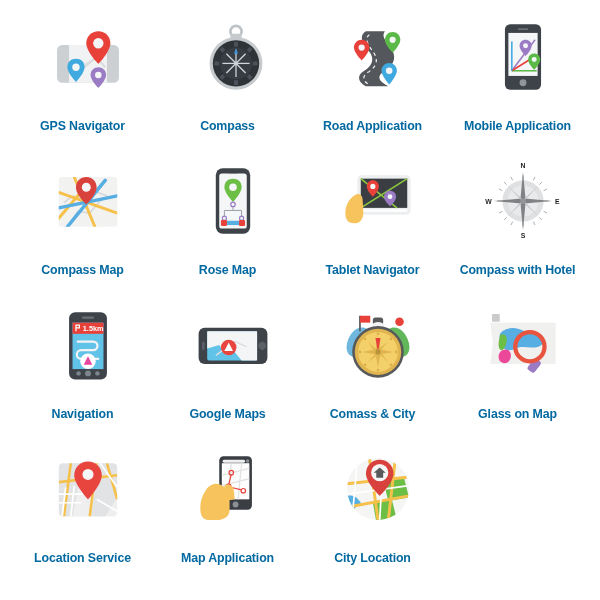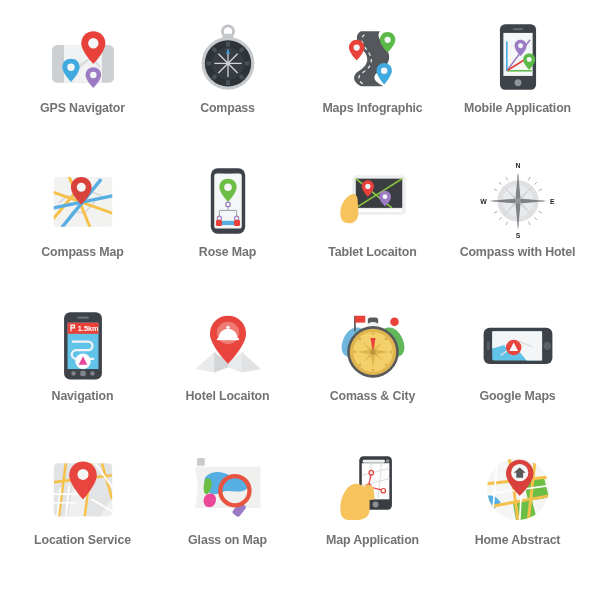--- a/index.html
+++ b/index.html
@@ -27,28 +27,28 @@
     display: flex;
     flex-direction: column;
     align-items: center;
     justify-content: flex-start;
   }
   .icon-art {
     width: 96px;
     height: 86px;
     display: flex;
     align-items: center;
-    justify-content: center;
+    justify-content: flex-end;
   }
   .icon-art svg { display: block; }
   .icon-label {
-    margin-top: 2px;
+    margin-top: 20px;
     font-size: 12.4px;
     font-weight: bold;
-    color: #737373;
+    color: #0369a1;
     letter-spacing: -0.15px;
     text-align: center;
     line-height: 1.1;
     white-space: nowrap;
   }
 </style>
 </head>
 <body>
 
 <div id="icon-grid">
@@ -108,21 +108,21 @@
         <path d="M36 20 c-10 6 -2 16 4 24 c6 8 4 16 -6 22 c-10 6 -6 14 2 18 h26 c-12 -6 -14 -12 -4 -18 c12 -7 14 -18 6 -28 c-6 -8 -10 -12 -6 -18 z" fill="#54585C"></path>
         <path d="M40 24 c-7 5 0 14 5 21 c6 9 3 17 -7 23 c-7 5 -5 10 0 13" stroke="#EFEFEF" stroke-width="1.4" stroke-dasharray="4 4" fill="none"></path>
         <path d="M31 30 c-5 0-9 4-9 9 0 6 9 15 9 15 s9-9 9-15c0-5-4-9-9-9z" fill="#E8413A"></path>
         <circle cx="31" cy="39" r="3.6" fill="#F4F5F6"></circle>
         <path d="M67 21 c-5 0-9 4-9 9 0 6 9 15 9 15 s9-9 9-15c0-5-4-9-9-9z" fill="#5BBA47"></path>
         <circle cx="67" cy="30" r="3.6" fill="#F4F5F6"></circle>
         <path d="M63 57 c-5 0-9 4-9 9 0 6 9 16 9 16 s9-10 9-16c0-5-4-9-9-9z" fill="#3FA9E0"></path>
         <circle cx="63" cy="66" r="3.8" fill="#F4F5F6"></circle>
       </svg>
     </div>
-    <div class="icon-label">Maps Infographic</div>
+    <div class="icon-label">Road Application</div>
   </div>
 
   <div class="icon-cell">
     <div class="icon-art">
       <svg viewBox="0 0 100 100" width="86" height="86" aria-hidden="true">
         <rect x="29" y="12" width="42" height="76" rx="6" fill="#3E4349"></rect>
         <rect x="33" y="22" width="34" height="50" fill="#F5F6F7"></rect>
         <rect x="44" y="16.5" width="12" height="2" rx="1" fill="#6A7077"></rect>
         <circle cx="50" cy="80" r="4" fill="#8E959C"></circle>
         <line x1="37" y1="66" x2="64" y2="30" stroke="#9B7CC4" stroke-width="1.8"></line>
@@ -202,21 +202,21 @@
         <rect x="30" y="60" width="54" height="2.5" fill="#FFFFFF"></rect>
         <line x1="30" y1="58" x2="84" y2="24" stroke="#8CC63F" stroke-width="2"></line>
         <line x1="30" y1="24" x2="72" y2="58" stroke="#8CC63F" stroke-width="2"></line>
         <path d="M44 26 c-4 0-7 3-7 7 0 5 7 12 7 12 s7-7 7-12c0-4-3-7-7-7z" fill="#E8413A"></path>
         <circle cx="44" cy="33" r="3" fill="#F5F6F7"></circle>
         <path d="M64 38 c-4 0-7 3-7 7 0 5 7 11 7 11 s7-6 7-11c0-4-3-7-7-7z" fill="#9B7CC4"></path>
         <circle cx="64" cy="45" r="2.8" fill="#F5F6F7"></circle>
         <path d="M22 44 c5-4 9-2 10 3 l1 16 c0 8-4 13-11 13 -7 0-10-5-10-12 0-8 4-16 10-20z" fill="#F7C35C"></path>
       </svg>
     </div>
-    <div class="icon-label">Tablet Locaiton</div>
+    <div class="icon-label">Tablet Navigator</div>
   </div>
 
   <div class="icon-cell">
     <div class="icon-art">
       <svg viewBox="0 0 100 100" width="86" height="86" aria-hidden="true">
         <circle cx="50" cy="50" r="24" fill="#DFE0E2"></circle>
         <circle cx="50" cy="50" r="18" fill="#E9EAEB"></circle>
         <g stroke="#A7A9AC" stroke-width="1.1">
           <line x1="50" y1="24" x2="50" y2="20"></line>
             <line x1="50" y1="80" x2="50" y2="76"></line>
@@ -274,34 +274,36 @@
         <g fill="#7E858C">
           <circle cx="39" cy="83" r="2.6"></circle>
             <circle cx="50" cy="83" r="3.4"></circle>
             <circle cx="61" cy="83" r="2.6"></circle>
         </g>
       </svg>
     </div>
     <div class="icon-label">Navigation</div>
   </div>
 
-  <div class="icon-cell">
-    <div class="icon-art">
-      <svg viewBox="0 0 100 100" width="86" height="86" aria-hidden="true">
-        <path d="M12 78 L34 58 L50 70 L66 58 L88 78 L66 82 L50 76 L34 82 Z" fill="#E9EAEB"></path>
-        <path d="M34 58 L50 70 L50 76 L34 82 Z" fill="#D3D5D7"></path>
-        <path d="M66 58 L88 78 L66 82 Z" fill="#E1E2E4"></path>
-        <path d="M50 16 c-12 0-21 9-21 21 0 14 21 35 21 35 s21-21 21-35c0-12-9-21-21-21z" fill="#E8453F"></path>
-        <circle cx="50" cy="36" r="13" fill="#F4A7A3" opacity="0.55"></circle>
-        <path d="M39 42 c0-6 5-11 11-11 s11 5 11 11 z" fill="#FFFFFF"></path>
-        <rect x="37" y="42" width="26" height="2.6" rx="1.3" fill="#FFFFFF"></rect>
-        <circle cx="50" cy="29.5" r="2" fill="#FFFFFF"></circle>
-      </svg>
-    </div>
-    <div class="icon-label">Hotel Locaiton</div>
+
+  <div class="icon-cell">
+    <div class="icon-art">
+      <svg viewBox="0 0 100 100" width="86" height="86" aria-hidden="true">
+        <rect x="10" y="30" width="80" height="42" rx="7" fill="#3E4349"></rect>
+        <rect x="20" y="34" width="58" height="34" rx="2" fill="#62C3E8"></rect>
+        <path d="M20 34 h58 v34 h-18 l-8-10 -10 4 -8-12 -14 4 z" fill="#F4F5F6"></path>
+        <path d="M30 62 L52 46 L66 52" stroke="#DDDEDF" stroke-width="1.6" fill="none"></path>
+        <circle cx="45" cy="53" r="9" fill="#E8453F"></circle>
+        <path d="M45 47 l5 10 h-10 z" fill="#FFFFFF"></path>
+        <rect x="82" y="46" width="4" height="10" rx="2" fill="#5A6067"></rect>
+        <circle cx="84" cy="51" r="4.4" fill="#5A6067"></circle>
+        <rect x="14" y="46" width="3" height="10" rx="1.5" fill="#5A6067"></rect>
+      </svg>
+    </div>
+    <div class="icon-label">Google Maps</div>
   </div>
 
   <div class="icon-cell">
     <div class="icon-art">
       <svg viewBox="0 0 100 100" width="86" height="86" aria-hidden="true">
         <path d="M14 48 c4-16 16-22 24-16 6 5 4 18-2 26 -8 10-26 8-22-10z" fill="#6FB7DD"></path>
         <path d="M86 48 c-4-16-16-22-24-16 -6 5-4 18 2 26 8 10 26 8 22-10z" fill="#63B75B"></path>
         <circle cx="75" cy="23" r="5" fill="#E8413A"></circle>
         <line x1="29" y1="16" x2="29" y2="34" stroke="#58595B" stroke-width="2"></line>
         <path d="M29 16 h12 v8 h-12 z" fill="#E8413A"></path>
@@ -333,32 +335,30 @@
         <path d="M50 58 L47 42 L53 42 Z" fill="#E8413A"></path>
         <circle cx="50" cy="58" r="3" fill="#B9923A"></circle>
       </svg>
     </div>
     <div class="icon-label">Comass &amp; City</div>
   </div>
 
   <div class="icon-cell">
     <div class="icon-art">
       <svg viewBox="0 0 100 100" width="86" height="86" aria-hidden="true">
-        <rect x="10" y="30" width="80" height="42" rx="7" fill="#3E4349"></rect>
-        <rect x="20" y="34" width="58" height="34" rx="2" fill="#62C3E8"></rect>
-        <path d="M20 34 h58 v34 h-18 l-8-10 -10 4 -8-12 -14 4 z" fill="#F4F5F6"></path>
-        <path d="M30 62 L52 46 L66 52" stroke="#DDDEDF" stroke-width="1.6" fill="none"></path>
-        <circle cx="45" cy="53" r="9" fill="#E8453F"></circle>
-        <path d="M45 47 l5 10 h-10 z" fill="#FFFFFF"></path>
-        <rect x="82" y="46" width="4" height="10" rx="2" fill="#5A6067"></rect>
-        <circle cx="84" cy="51" r="4.4" fill="#5A6067"></circle>
-        <rect x="14" y="46" width="3" height="10" rx="1.5" fill="#5A6067"></rect>
-      </svg>
-    </div>
-    <div class="icon-label">Google Maps</div>
+        <rect x="14" y="14" width="9" height="9" rx="1" fill="#C9CBCD"></rect>
+        <path d="M12 24 h76 v48 h-76 l3-24 z" fill="#F0F0EF"></path>
+        <path d="M26 34 c8-6 18-4 26 0 6 3 14 2 20 6 4 3 2 10-4 12 -10 3-18-2-26 2 -8 4-16 2-18-6 -2-7-2-11 2-14z" fill="#56AEE2"></path>
+        <path d="M24 38 c5-2 8 2 7 8 -1 5-3 10-6 10 -3 0-4-6-3-11 1-4 1-6 2-7z" fill="#6CBE45"></path>
+        <path d="M26 56 c6-2 10 1 10 6 0 6-4 10-9 9 -5-1-6-6-5-10 1-3 2-4 4-5z" fill="#EC4899"></path>
+        <rect x="58" y="66" width="10" height="16" rx="3" transform="rotate(38 63 74)" fill="#9B7CC4"></rect>
+        <circle cx="58" cy="52" r="17" fill="none" stroke="#E8543F" stroke-width="5"></circle>
+      </svg>
+    </div>
+    <div class="icon-label">Glass on Map</div>
   </div>
 
   <div class="icon-cell">
     <div class="icon-art">
       <svg viewBox="0 0 100 100" width="86" height="86" aria-hidden="true">
         <rect x="16" y="20" width="68" height="62" rx="5" fill="#EFEFEF"></rect>
         <g clip-path="url(#clipLoc)">
           <path d="M16 20 L44 20 L32 82 L16 82 Z" fill="#E2E3E4"></path>
           <path d="M62 20 L84 20 L84 60 L70 82 L54 82 Z" fill="#E2E3E4"></path>
           <g stroke="#F6C14B" stroke-width="3" fill="none">
@@ -379,35 +379,20 @@
         <defs>
             <clipPath id="clipLoc">
               <rect x="16" y="20" width="68" height="62" rx="5"></rect>
             </clipPath>
           </defs>
         <path d="M50 18 c-9 0-16 7-16 16 0 11 16 28 16 28 s16-17 16-28c0-9-7-16-16-16z" fill="#E8453F"></path>
         <circle cx="50" cy="33" r="6.4" fill="#F6F6F6"></circle>
       </svg>
     </div>
     <div class="icon-label">Location Service</div>
-  </div>
-
-  <div class="icon-cell">
-    <div class="icon-art">
-      <svg viewBox="0 0 100 100" width="86" height="86" aria-hidden="true">
-        <rect x="14" y="14" width="9" height="9" rx="1" fill="#C9CBCD"></rect>
-        <path d="M12 24 h76 v48 h-76 l3-24 z" fill="#F0F0EF"></path>
-        <path d="M26 34 c8-6 18-4 26 0 6 3 14 2 20 6 4 3 2 10-4 12 -10 3-18-2-26 2 -8 4-16 2-18-6 -2-7-2-11 2-14z" fill="#56AEE2"></path>
-        <path d="M24 38 c5-2 8 2 7 8 -1 5-3 10-6 10 -3 0-4-6-3-11 1-4 1-6 2-7z" fill="#6CBE45"></path>
-        <path d="M26 56 c6-2 10 1 10 6 0 6-4 10-9 9 -5-1-6-6-5-10 1-3 2-4 4-5z" fill="#EC4899"></path>
-        <rect x="58" y="66" width="10" height="16" rx="3" transform="rotate(38 63 74)" fill="#9B7CC4"></rect>
-        <circle cx="58" cy="52" r="17" fill="none" stroke="#E8543F" stroke-width="5"></circle>
-      </svg>
-    </div>
-    <div class="icon-label">Glass on Map</div>
   </div>
 
   <div class="icon-cell">
     <div class="icon-art">
       <svg viewBox="0 0 100 100" width="86" height="86" aria-hidden="true">
         <rect x="34" y="12" width="38" height="62" rx="5" fill="#3A3E43"></rect>
         <rect x="37" y="20" width="32" height="42" fill="#FDFDFD"></rect>
         <rect x="38" y="16" width="26" height="3.4" rx="1.7" fill="#F0F0F0"></rect>
         <circle cx="67" cy="17.5" r="2" fill="#8A9096"></circle>
         <g stroke="#E0E1E2" stroke-width="1.4" fill="none">
@@ -454,16 +439,16 @@
         <defs>
             <clipPath id="clipHome">
               <circle cx="50" cy="50" r="36"></circle>
             </clipPath>
           </defs>
         <path d="M52 16 c-9 0-16 7-16 16 0 11 16 26 16 26 s16-15 16-26c0-9-7-16-16-16z" fill="#D8413C"></path>
         <circle cx="52" cy="31" r="10" fill="#F6F6F6"></circle>
         <path d="M52 25 l7 6 h-3 v6 h-8 v-6 h-3 z" fill="#58595B"></path>
       </svg>
     </div>
-    <div class="icon-label">Home Abstract</div>
+    <div class="icon-label">City Location</div>
   </div>
 
 </div>
 
 </body></html>

